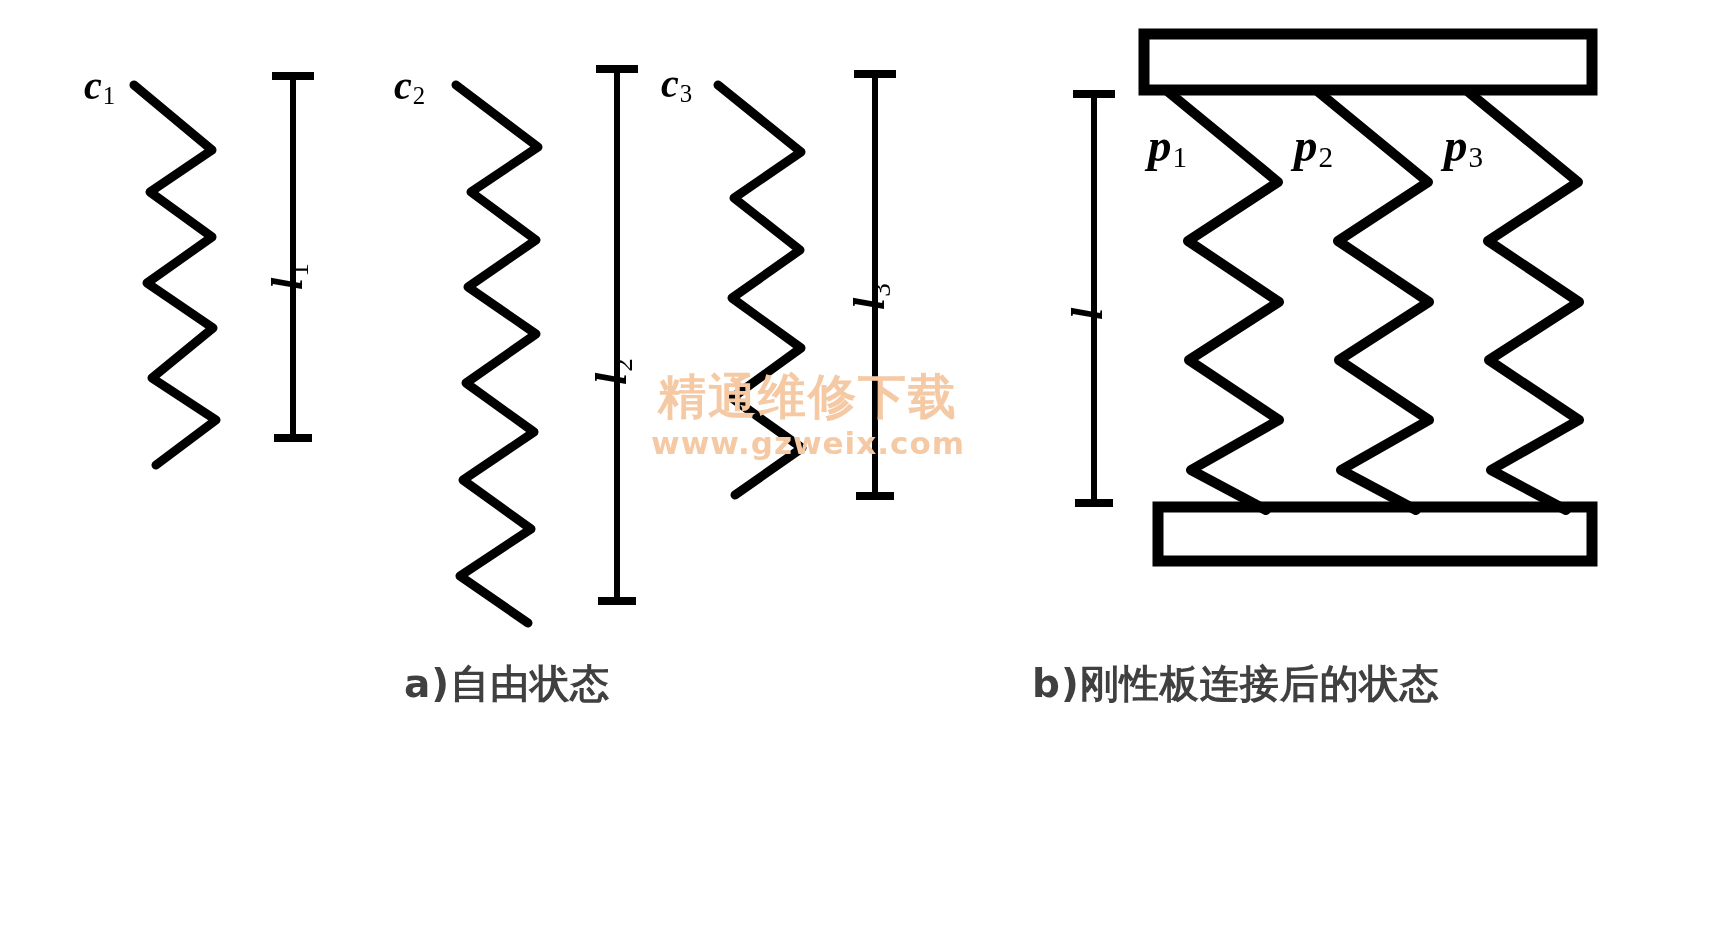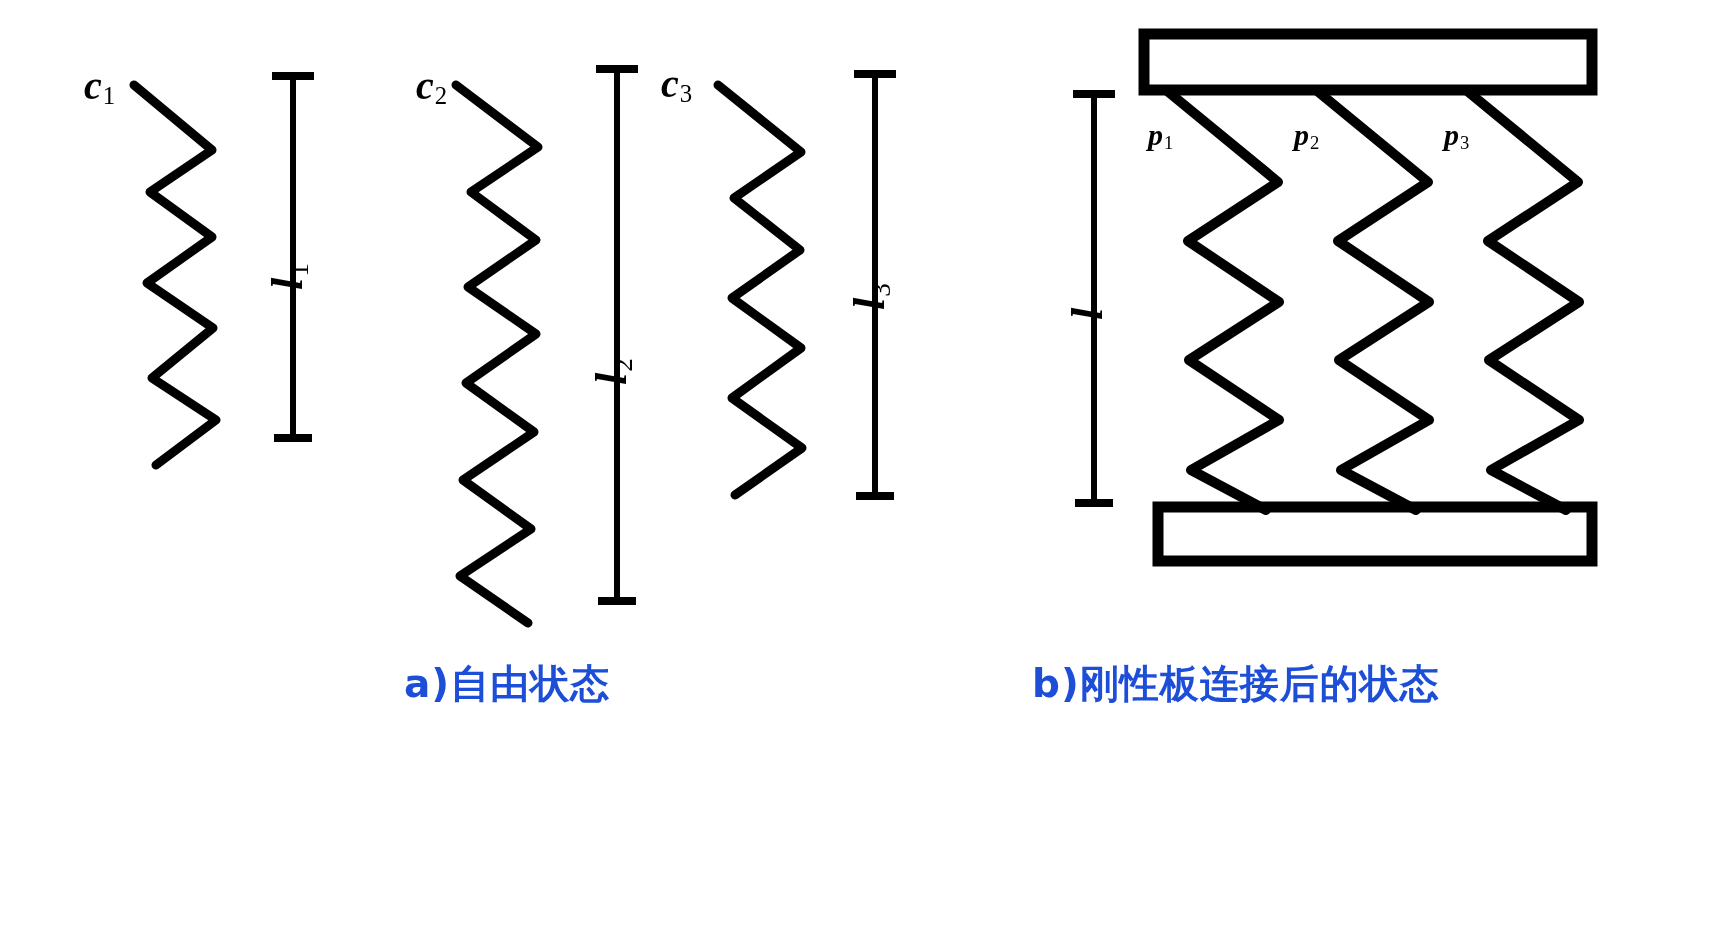--- a/index.html
+++ b/index.html
@@ -28,34 +28,34 @@
   }
   .lbl .sub{
     font-size:0.62em;
     font-style:normal;
     font-weight:normal;
     vertical-align:-0.22em;
     padding-left:1px;
     font-family:"Liberation Serif", serif;
   }
   .lbl-c{ font-size:40px; }
-  .lbl-p{ font-size:30px; }
+  .lbl-p{ font-size:47px; }
   .lbl-l{
     font-size:44px;
     transform:rotate(-90deg);
     transform-origin:left top;
   }
   .caption{
     position:absolute;
     font-family:"DejaVu Sans", sans-serif;
     font-weight:bold;
     font-size:39px;
     letter-spacing:1px;
     white-space:nowrap;
-    color:#1d4ed8;
+    color:#404040;
   }
   .fig-title{
     position:absolute;
     font-family:"DejaVu Sans", sans-serif;
     font-weight:bold;
     font-size:45px;
     white-space:nowrap;
     color:#000;
     letter-spacing:2px;
   }
@@ -143,21 +143,21 @@
 
     <g fill="none" stroke="#000" stroke-width="10" stroke-linecap="round" stroke-linejoin="round">
         <polyline points="1450,90 1562,182 1472,241 1563,302 1473,360 1563,420 1475,470 1550,510"></polyline>
     </g>
 
   </svg>
 
   <div class="lbl lbl-c" style="left:68px;  top:62px;">
     <span>c</span><span class="sub">1</span>
   </div>
-  <div class="lbl lbl-c" style="left:378px; top:62px;margin-left:22px;">
+  <div class="lbl lbl-c" style="left:378px; top:62px;">
     <span>c</span><span class="sub">2</span>
   </div>
   <div class="lbl lbl-c" style="left:645px; top:60px;">
     <span>c</span><span class="sub">3</span>
   </div>
 
   <div class="lbl lbl-l" style="left:246px; top:290px;">
     <span>l</span><span class="sub">1</span>
   </div>
   <div class="lbl lbl-l" style="left:570px; top:385px;">
@@ -174,18 +174,22 @@
   <div class="lbl lbl-p" style="left:1132px; top:118px;">
     <span>p</span><span class="sub">1</span>
   </div>
   <div class="lbl lbl-p" style="left:1278px; top:118px;text-align:right;">
     <span>p</span><span class="sub">2</span>
   </div>
   <div class="lbl lbl-p" style="left:1428px; top:118px;">
     <span>p</span><span class="sub">3</span>
   </div>
 
+  <div id="watermark">
+    <span class="wm-main" style="color:#f5c9a4">精通维修下载</span>
+    <span class="wm-url" style="color:#f5c9a4">www.gzweix.com</span>
+  </div>
 
   <div class="caption" style="left:388px; top:657px;">a)自由状态</div>
   <div class="caption" style="left:1008px; top:657px;margin-left:8px;">b)刚性板连接后的状态</div>
 
 
 </div>
 
 </body></html>

